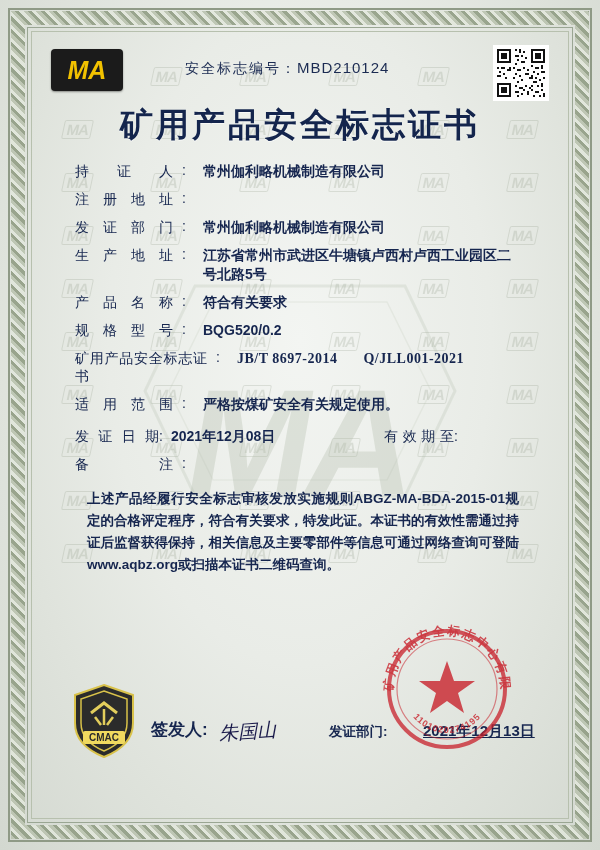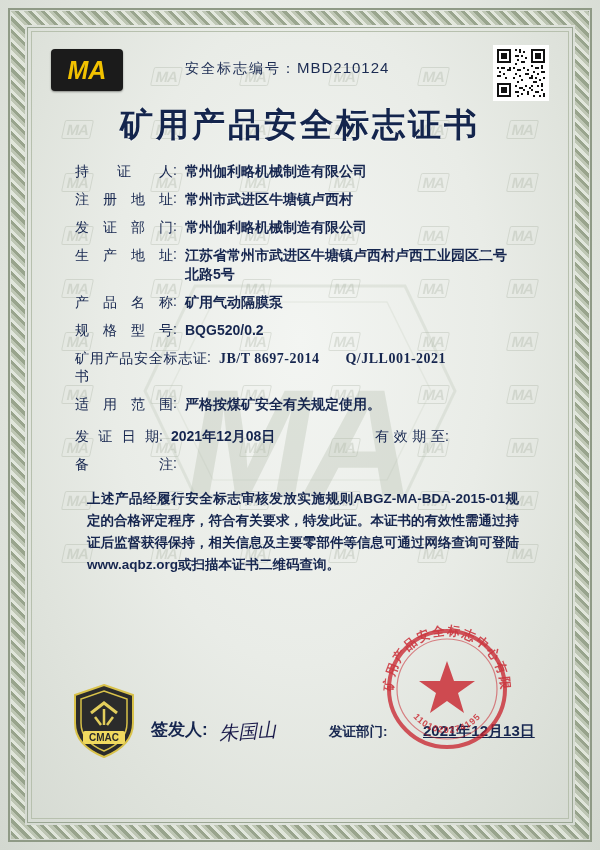--- a/index.html
+++ b/index.html
@@ -87,21 +87,21 @@
     background:#fff;padding:2px;box-sizing:border-box;
   }
   .qr svg{display:block;}
   .title{
     text-align:center;font-size:33px;font-weight:bold;color:#14254d;
     letter-spacing:3px;margin-top:-2px;margin-bottom:14px;
     text-shadow:0 1px 0 rgba(255,255,255,.6);
   }
   
   .fields{margin:0 48px 0 42px;}
-  .row{display:flex;align-items:flex-start;margin-bottom:9px;font-size:14px;color:#16264f;}
+  .row{display:flex;align-items:flex-start;margin-bottom:9px;font-size:14px;color:#16264f;gap:9px;}
   .row .k{
     width:98px;flex:0 0 98px;text-align:justify;text-align-last:justify;
     font-size:14px;color:#16264f;padding-top:1px;
   }
   .row .colon{flex:0 0 12px;}
   .row .v{
     flex:1;font-size:14px;color:#16264f;line-height:19px;
     font-weight:bold;
   }
   .v .mono{font-family:"Liberation Serif",serif;letter-spacing:.5px;}
@@ -331,39 +331,38 @@
 
       <div class="row">
         <div class="k">持证人</div>
         <div class="colon">:</div>
         <div class="v">常州伽利略机械制造有限公司</div>
       </div>
 
       <div class="row">
         <div class="k">注册地址</div>
         <div class="colon">:</div>
-        <div class="v">常州市武进区牛塘镇卢西村</div>
       </div>
 
       <div class="row">
         <div class="k">发证部门</div>
         <div class="colon">:</div>
         <div class="v">常州伽利略机械制造有限公司</div>
       </div>
 
       <div class="row">
         <div class="k">生产地址</div>
         <div class="colon">:</div>
         <div class="v">江苏省常州市武进区牛塘镇卢西村卢西工业园区二号北路5号</div>
       </div>
 
       <div class="row">
         <div class="k">产品名称</div>
         <div class="colon">:</div>
-        <div class="v">矿用气动隔膜泵</div>
+        <div class="v">符合有关要求</div>
       </div>
 
       <div class="row">
         <div class="k">规格型号</div>
         <div class="colon">:</div>
         <div class="v mono">BQG520/0.2</div>
       </div>
 
       <div class="row">
         <div class="k" style="width:132px;flex:0 0 132px;">矿用产品安全标志证书</div>

